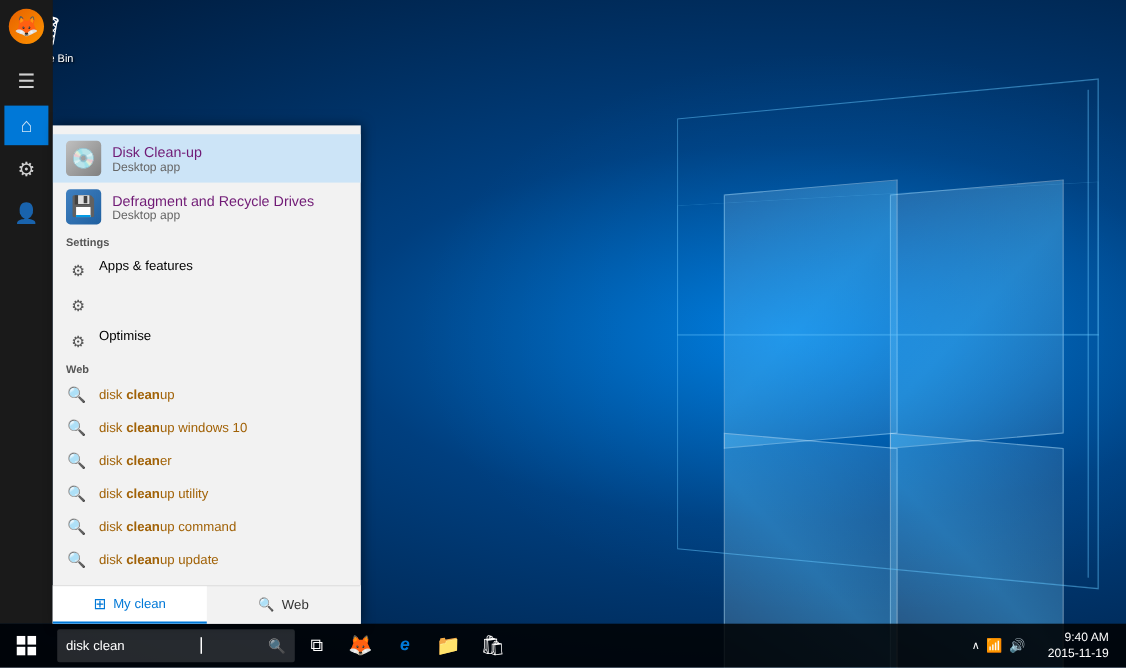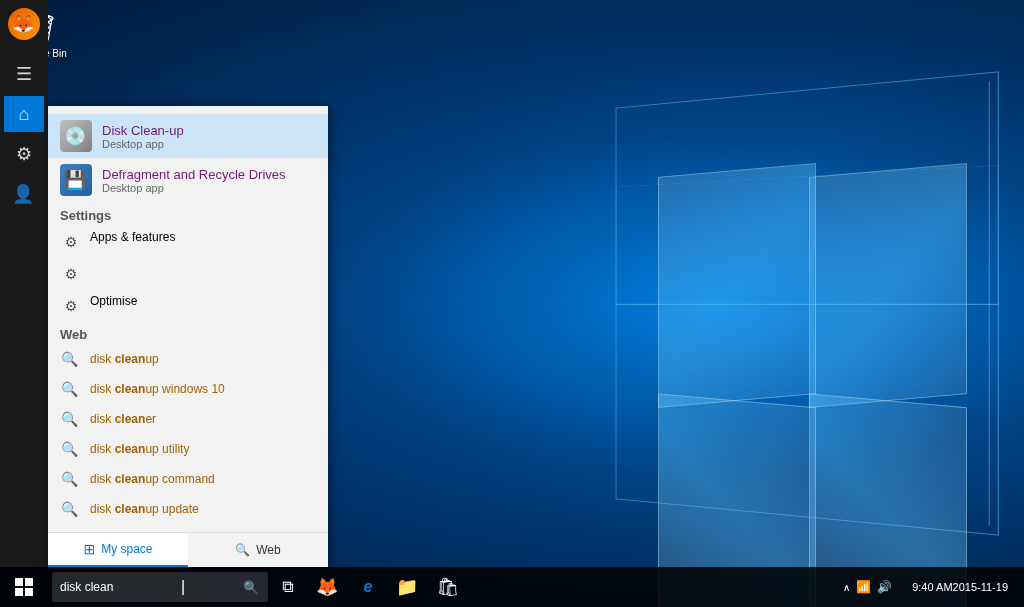--- a/index.html
+++ b/index.html
@@ -108,21 +108,21 @@
       display: flex;
       align-items: center;
       gap: 6px;
       padding: 0 8px;
       font-size: 11px;
       color: white;
     }
 
     #clock {
       display: flex;
-      flex-direction: row;
+      flex-direction: column;
       align-items: flex-end;
       padding: 0 8px;
       font-size: 11px;
       color: white;
       line-height: 1.3;
     }
 
     
     #start-sidebar {
       position: absolute;
@@ -234,21 +234,21 @@
       color: #701a75;
       font-weight: 400;
     }
 
     .result-subtitle {
       font-size: 11px;
       color: #666;
     }
 
     .section-label {
-      font-size: 13px;
+      font-size: 10px;
       color: #555;
       font-weight: 600;
       padding: 6px 24px 2px 12px;
       text-transform: none;
     }
 
     .web-result {
       display: flex;
       align-items: center;
       padding: 5px 12px;
@@ -463,21 +463,21 @@
       <div class="web-result">
         <div class="search-icon-small">🔍</div>
         <span class="web-result-text">disk <strong>clean</strong>up update</span>
       </div>
 
     </div>
 
     <div id="search-tabs">
       <div class="search-tab active">
         <span class="win-logo-icon">⊞</span>
-        <span>My space</span>
+        <span>My clean</span>
       </div>
       <div class="search-tab">
         <span>🔍</span>
         <span>Web</span>
       </div>
     </div>
   </div>
 
   <div id="taskbar">
 

